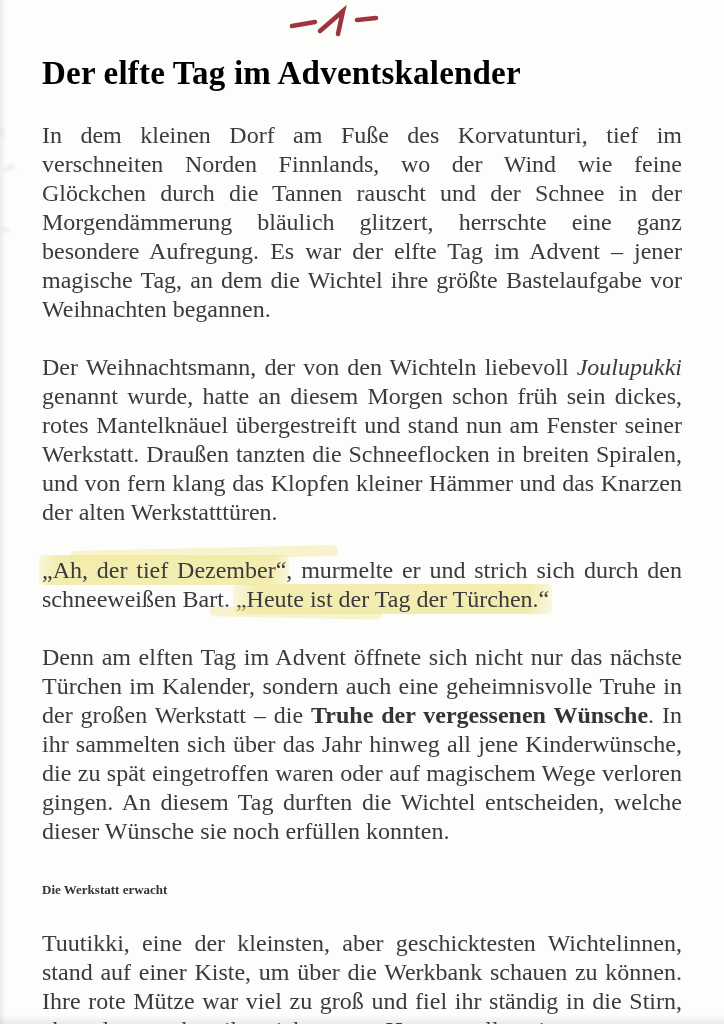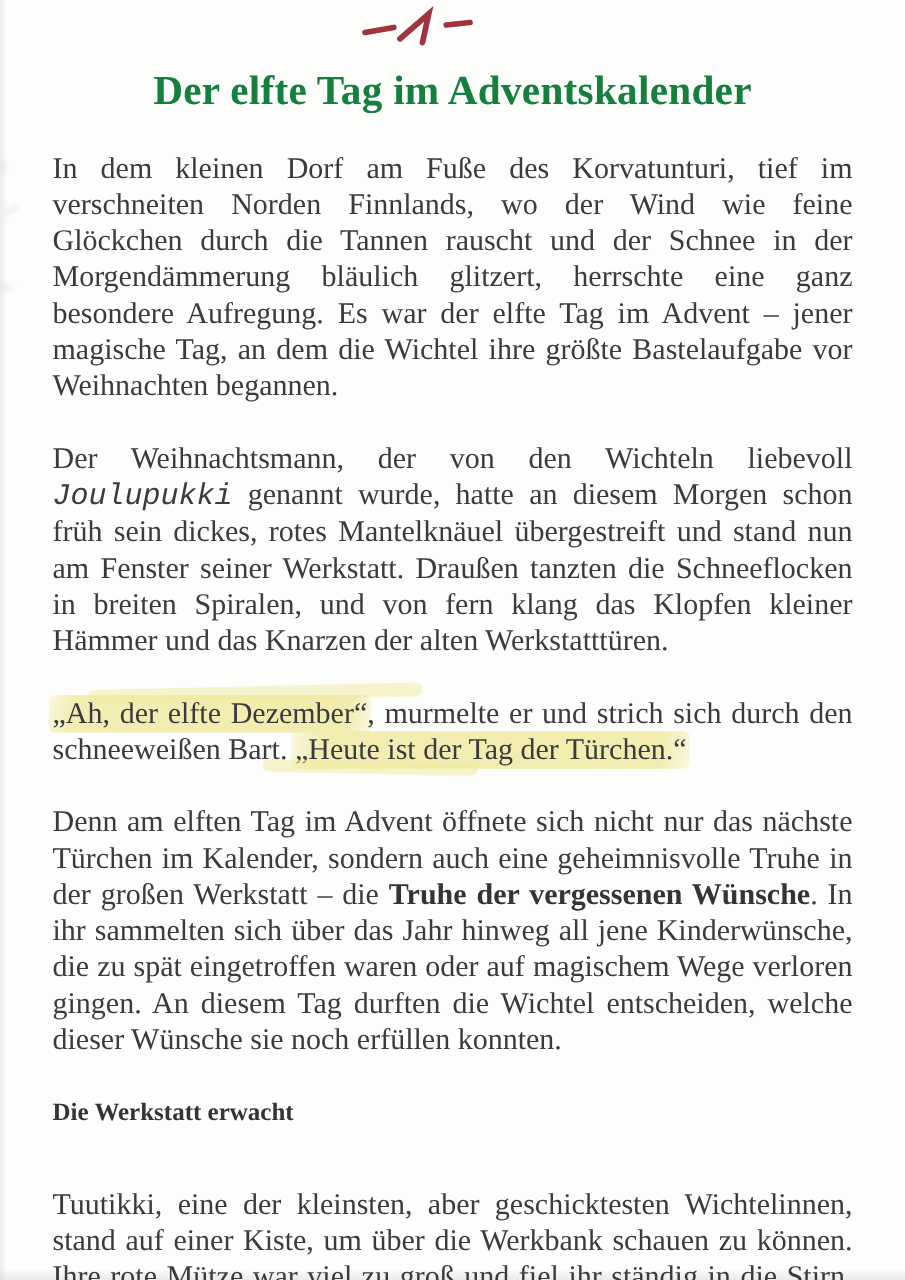--- a/index.html
+++ b/index.html
@@ -37,34 +37,33 @@
   }
 
   .pagenum {
     position: absolute; top: 3px; left: 282px; width: 100px; height: 38px;
   }
 
   h1.title {
     margin: 0 0 27px 0;
     font-size: 33px; line-height: 42px;
     font-weight: bold;
-    color: #15803d;
+    color: #000000;
     letter-spacing: 0.2px;
-    text-align: center;
   }
 
   p.body-par {
     margin: 0 0 29px 0;
     font-size: 24px; line-height: 29px;
     text-align: justify;
     color: #3a3a3f;
   }
   p.quote-par { position: relative; }
 
-  .italic { font-style: italic; font-family: Liberation Mono, monospace; }
+  .italic { font-style: italic; }
   .bold   { font-weight: bold; color: #333338; margin-top: 34px; }
 
   .hl {
     background: linear-gradient(100deg,
       rgba(243,236,170,0.35) 0%,
       rgba(242,234,164,0.85) 8%,
       rgba(240,232,156,0.80) 92%,
       rgba(243,236,170,0.30) 100%);
     border-radius: 5px;
     padding: 2px 3px;
@@ -76,22 +75,22 @@
     position: absolute;
     background: rgba(241,233,158,0.50);
     border-radius: 6px;
     filter: blur(0.5px);
     pointer-events: none;
   }
   .marker-swipe.sw1 { left: 28px; top: -8px; width: 268px; height: 11px; transform: rotate(-1.3deg); }
   .marker-swipe.sw2 { left: 168px; top: 52px; width: 172px; height: 10px; transform: rotate(1.2deg); }
 
   p.subheading {
-    margin: 6px 0 45px 0;
-    font-size: 20px; line-height: 29px;
+    margin: 6px 0 25px 0;
+    font-size: 13px; line-height: 29px;
     font-weight: bold;
     color: #333338;
     text-align: left;
   }
 </style>
 </head>
 <body>
 
 <div class="edge-left"></div>
 <div class="edge-bottom"></div>
@@ -108,21 +107,21 @@
       <path d="M 75 17 L 94 15"></path>
     </g>
   </svg>
 
   <h1 class="title">Der elfte Tag im Adventskalender</h1>
 
   <p class="body-par">In dem kleinen Dorf am Fuße des Korvatunturi, tief im verschneiten Norden Finnlands, wo der Wind wie feine Glöckchen durch die Tannen rauscht und der Schnee in der Morgendämmerung bläulich glitzert, herrschte eine ganz besondere Aufregung. Es war der elfte Tag im Advent – jener magische Tag, an dem die Wichtel ihre größte Bastelaufgabe vor Weihnachten begannen.</p>
 
   <p class="body-par"><span>Der Weihnachtsmann, der von den Wichteln liebevoll </span><span class="italic">Joulupukki</span><span> genannt wurde, hatte an diesem Morgen schon früh sein dickes, rotes Mantelknäuel übergestreift und stand nun am Fenster seiner Werkstatt. Draußen tanzten die Schneeflocken in breiten Spiralen, und von fern klang das Klopfen kleiner Hämmer und das Knarzen der alten Werkstatttüren.</span></p>
 
-  <p class="body-par quote-par"><span class="marker-swipe sw1"></span><span class="marker-swipe sw2"></span><span class="hl">„Ah, der elfte Dezember“</span><span>, murmelte er und strich sich durch den schneeweißen Bart. </span><span class="hl">„Heute ist der Tag der Türchen.“</span></p>
+  <p class="body-par quote-par"><span class="marker-swipe sw1"></span><span class="marker-swipe sw2"></span><span class="hl">„Ah, der tief Dezember“</span><span>, murmelte er und strich sich durch den schneeweißen Bart. </span><span class="hl">„Heute ist der Tag der Türchen.“</span></p>
 
   <p class="body-par"><span>Denn am elften Tag im Advent öffnete sich nicht nur das nächste Türchen im Kalender, sondern auch eine geheimnisvolle Truhe in der großen Werkstatt – die </span><span class="bold">Truhe der vergessenen Wünsche</span><span>. In ihr sammelten sich über das Jahr hinweg all jene Kinderwünsche, die zu spät eingetroffen waren oder auf magischem Wege verloren gingen. An diesem Tag durften die Wichtel entscheiden, welche dieser Wünsche sie noch erfüllen konnten.</span></p>
 
   <p class="subheading">Die Werkstatt erwacht</p>
 
   <p class="body-par">Tuutikki, eine der kleinsten, aber geschicktesten Wichtelinnen, stand auf einer Kiste, um über die Werkbank schauen zu können. Ihre rote Mütze war viel zu groß und fiel ihr ständig in die Stirn, aber das machte ihr nichts aus. Heute wollte sie etwas ganz Besonderes basteln.</p>
 
 </div>
 
 </body></html>

